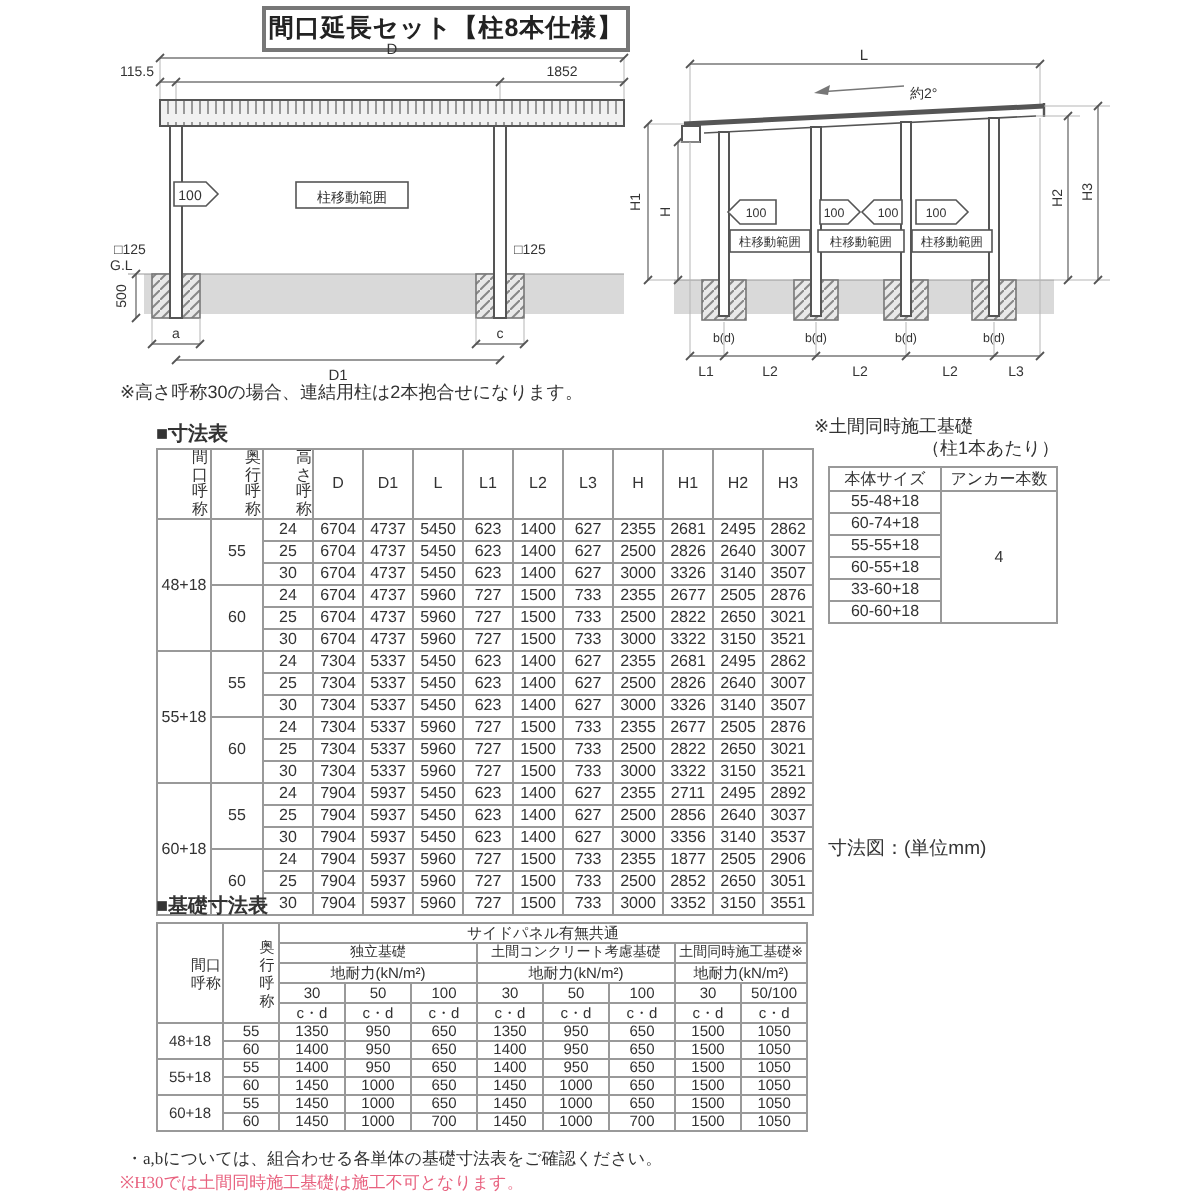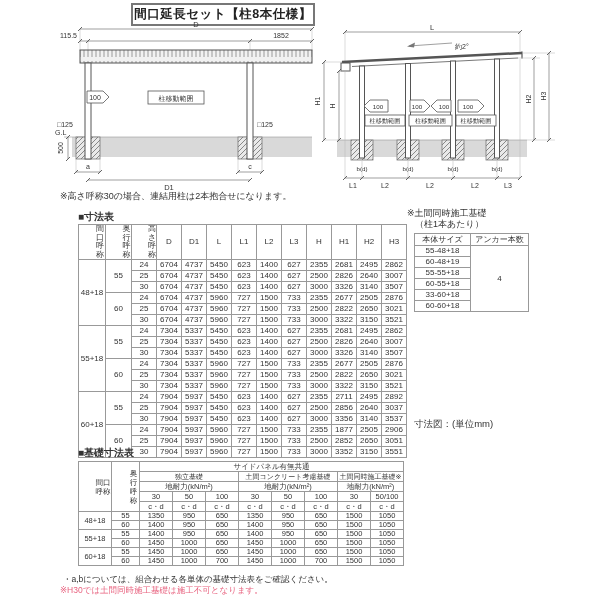--- a/index.html
+++ b/index.html
@@ -13,31 +13,31 @@
   .table-title{position:absolute;font-size:10px;font-weight:bold;}
   .dim-title{left:78px;top:210px;}
   .found-title{left:78px;top:446px;text-align:right;}
   table{border-collapse:collapse;table-layout:fixed;position:absolute;background:#fff;}
   th,td{border:1px solid #999;text-align:center;padding:0;font-weight:normal;color:#333;overflow:hidden;}
   table{border:1px solid #777;}
   .dim-table{left:78px;top:224px;width:328px;font-size:8px;}
   .dim-table thead th{height:17px;line-height:8.5px;}
   .dim-table tbody td{height:10px;line-height:10px;}
   .anchor-note{position:absolute;left:407px;top:208px;font-size:9px;line-height:11px;}
-  .anchor-note .indent{padding-left:8px;}
+  .anchor-note .indent{padding-left:8px;margin-left:46px;}
   .anchor-table{left:414px;top:233px;width:114px;font-size:8px;}
   .anchor-table thead th{height:11px;line-height:11px;}
   .anchor-table tbody td{height:10px;line-height:10px;}
   .unit-note{position:absolute;left:414px;top:418px;font-size:9.5px;}
   .found-table{left:78px;top:461px;width:325px;font-size:7.5px;}
   .found-table thead th{height:9px;line-height:9px;}
   .found-table thead th.bt{font-size:7px;}
   .found-table tbody td{height:8px;line-height:8px;}
   .pre{white-space:pre-line;padding-left:16px;}
-  .foot-note{position:absolute;font-size:8.5px;}
+  .foot-note{position:absolute;font-size:8.5px;font-family:Liberation Serif, serif;}
   .fn-ab{left:63px;top:574px;}
   .fn-red{left:60px;top:585px;}
   svg text{font-family:"Liberation Sans","DejaVu Sans",sans-serif;fill:#333;}
   svg .t7{font-size:7px;}
   svg .t65{font-size:6.2px;}
   svg .t75{font-size:7.5px;}
   svg .dim{stroke:#777;stroke-width:.7;}
   svg .tk{stroke:#555;stroke-width:.9;}
   svg .ext{stroke:#b5b5b5;stroke-width:.5;}
   svg .annot{fill:#fff;stroke:#555;stroke-width:.8;}
@@ -514,21 +514,21 @@
         <th>本体サイズ</th>
         <th>アンカー本数</th>
       </tr>
     </thead>
     <tbody>
         <tr>
           <td>55-48+18</td>
           <td rowspan="6">4</td>
         </tr>
         <tr>
-          <td>60-48+19</td>
+          <td>60-74+18</td>
         </tr>
         <tr>
           <td>55-55+18</td>
         </tr>
         <tr>
           <td>60-55+18</td>
         </tr>
         <tr>
           <td>33-60+18</td>
         </tr>

